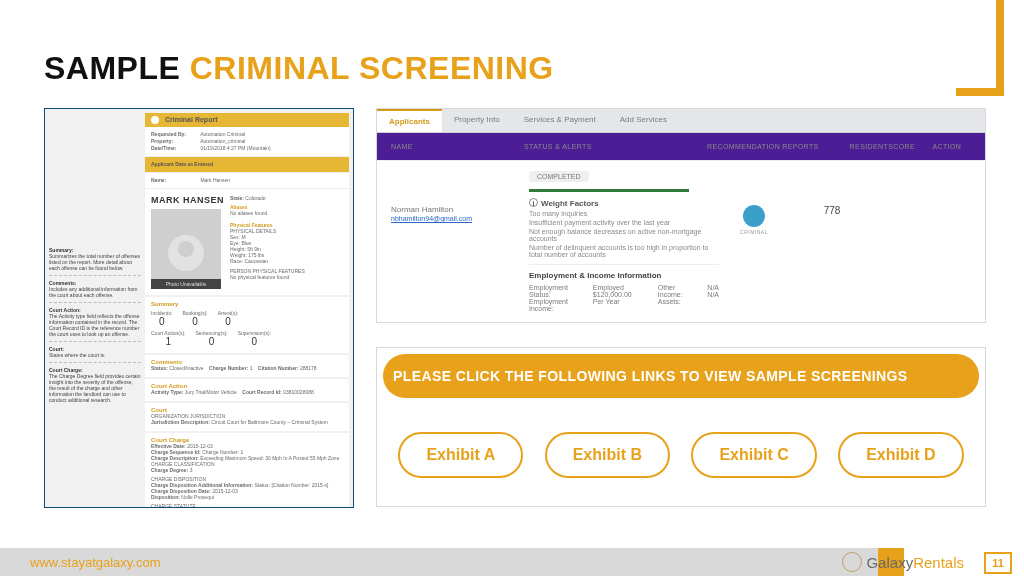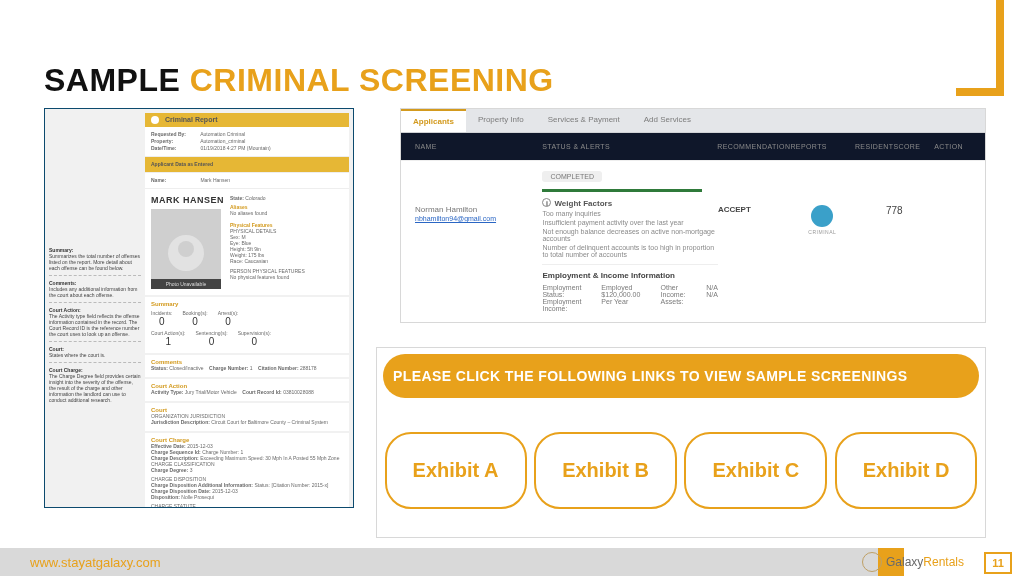--- a/index.html
+++ b/index.html
@@ -1,20 +1,20 @@
 <!DOCTYPE html>
 <html><head>
 <meta charset="utf-8">
 <style>
   *{box-sizing:border-box;margin:0;padding:0;}
   body{font-family:Arial,Helvetica,sans-serif;background:#fff;width:1024px;height:576px;position:relative;overflow:hidden;color:#333;}
   
   .corner{position:absolute;top:0;right:20px;width:48px;height:96px;border-right:8px solid #e8a11b;border-bottom:8px solid #e8a11b;}
   
-  .title{position:absolute;top:62px;left:44px;font-size:32px;font-weight:800;letter-spacing:0.5px;}
+  .title{position:absolute;top:50px;left:44px;font-size:32px;font-weight:800;letter-spacing:0.5px;}
   .title .t1{color:#111;}
   .title .t2{color:#e8a11b;}
   
   .left-preview{position:absolute;top:108px;left:44px;width:310px;height:400px;background:#f1f1f1;border:1px solid #0c4a6e;font-size:5px;color:#6a6a6a;overflow:hidden;}
   .lp-wrap{position:absolute;top:4px;left:100px;right:4px;}
   .lp-bar{background:#e6b735;color:#555;padding:3px 6px;font-size:7px;font-weight:bold;}
   .lp-bar-icon{display:inline-block;width:8px;height:8px;border-radius:50%;background:#fff;margin-right:4px;vertical-align:middle;}
   .lp-meta{background:#fff;padding:4px 6px;border-bottom:1px solid #eee;font-size:5px;line-height:1.4;}
   .lp-meta b{display:inline-block;min-width:48px;}
   .lp-head{background:#fff;padding:6px;display:flex;gap:6px;}
@@ -29,21 +29,21 @@
   .lp-sec .shd{color:#d39a1e;font-weight:bold;font-size:6px;}
   .lp-side{position:absolute;left:4px;top:138px;width:92px;font-size:5px;color:#444;}
   .lp-side .lbl{font-weight:bold;color:#333;}
   .lp-side .dash{border-top:1px dashed #bbb;margin:4px 0;}
   .lp-stats{display:flex;gap:10px;font-size:5px;}
   .lp-stat{display:flex;flex-direction:column;align-items:center;}
   .lp-stat .num{font-size:10px;color:#333;}
 
   
   .right-col{position:absolute;top:108px;left:376px;width:610px;}
-  .screener{border:1px solid #d8d8d8;background:#0f172a;font-size:8px;color:#555;margin-left:24px;}
+  .screener{border:1px solid #d8d8d8;background:#4c1d95;font-size:8px;color:#555;}
   .tabs{display:flex;background:#e4e6e9;border-bottom:1px solid #d0d2d5;}
   .tab{padding:6px 12px;color:#7c7c7c;font-size:8px;}
   .tab.active{background:#fff;color:#d39a1e;font-weight:bold;border-top:2px solid #d39a1e;}
   .thead{display:flex;padding:10px 14px;font-size:7px;color:#8a8a8a;letter-spacing:.4px;}
   .c-name{width:138px;} .c-status{width:190px;} .c-rec{width:78px;} .c-rep{width:70px;} .c-score{width:86px;} .c-act{width:40px;}
   .row{display:flex;padding:10px 14px;background:#fff;border-top:1px solid #eee;align-items:flex-start;}
   .pill{display:inline-block;background:#efefef;color:#777;font-size:7px;padding:2px 8px;border-radius:3px;margin-bottom:4px;}
   .bar{height:3px;background:#2f7a3a;width:160px;margin:3px 0 6px;}
   .sf-title{font-size:8px;font-weight:bold;color:#555;}
   .sf-title .i{display:inline-block;width:9px;height:9px;border:1px solid #888;border-radius:50%;font-size:7px;text-align:center;line-height:9px;margin-right:3px;}
@@ -54,29 +54,29 @@
   .emp-row span{display:block;}
   .rec-txt{font-size:8px;font-weight:bold;color:#444;margin-top:34px;}
   .rep-badge{width:22px;height:22px;border-radius:50%;background:#3aa0c9;margin:34px auto 2px;}
   .rep-lbl{font-size:5px;color:#999;text-align:center;letter-spacing:.5px;}
   .score-val{font-size:10px;color:#444;margin-top:34px;text-align:center;}
 
   
   .cta{border:1px solid #d8d8d8;margin-top:24px;background:#fff;padding-bottom:28px;}
   .cta-bar{background:#e8a11b;color:#fff;text-align:left;font-size:14px;font-weight:bold;letter-spacing:.4px;padding:14px 10px;margin:6px 6px 0;border-radius:24px;}
   .btn-row{display:flex;justify-content:space-evenly;margin-top:34px;}
-  .exbtn{border:2px solid #e8a11b;color:#e8a11b;font-size:20px;font-weight:bold;padding:25px 26px;border-radius:26px;background:#fff;}
+  .exbtn{border:2px solid #e8a11b;color:#e8a11b;font-size:16px;font-weight:bold;padding:12px 26px;border-radius:26px;background:#fff;}
 
   
   .footer{position:absolute;left:0;bottom:0;width:100%;height:28px;display:flex;border-radius:10px;}
   .footer .url{flex:1;background:#d9d9d9;color:#e8a11b;font-size:13px;padding-left:30px;display:flex;align-items:center;height:100%;}
   .footer .block{width:26px;height:100%;background:#e8a11b;}
   .footer .spacer{width:120px;}
   .brand .logo{width:20px;height:20px;border:1px solid #bfa066;border-radius:50%;}
-  .brand .bt{font-size:12px;color:#6a6a6a;}
+  .brand .bt{font-size:15px;color:#6a6a6a;}
   .brand .bt b{color:#e8a11b;font-weight:normal;}
   .page-num{position:absolute;right:12px;bottom:2px;width:28px;height:22px;border:2px solid #e8a11b;color:#e8a11b;font-size:11px;font-weight:bold;display:flex;align-items:center;justify-content:center;}
 
   .applicant-name{font-size:8px;color:#777;}
   .applicant-email{font-size:7px;color:#2a66c4;text-decoration:underline;}
 </style>
 </head>
 <body>
 
 <div class="corner"></div>
@@ -256,23 +256,20 @@
                 <span>Other Income:</span>
                 <span>Assets:</span>
               </div>
             <div>
                 <span>N/A</span>
                 <span>N/A</span>
               </div>
           </div>
         </div>
       </div>
-      <div class="c-rec">
-          <div class="rec-txt">ACCEPT</div>
-        </div>
       <div class="c-rep">
         <div class="rep-badge"></div>
         <div class="rep-lbl">CRIMINAL</div>
       </div>
       <div class="c-score">
           <div class="score-val">778</div>
         </div>
       <div class="c-act"></div>
     </div>
   </div>

